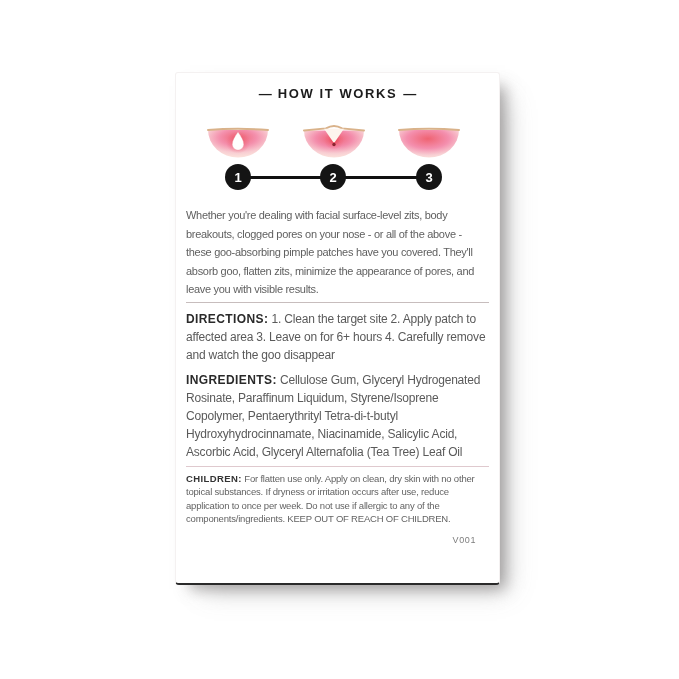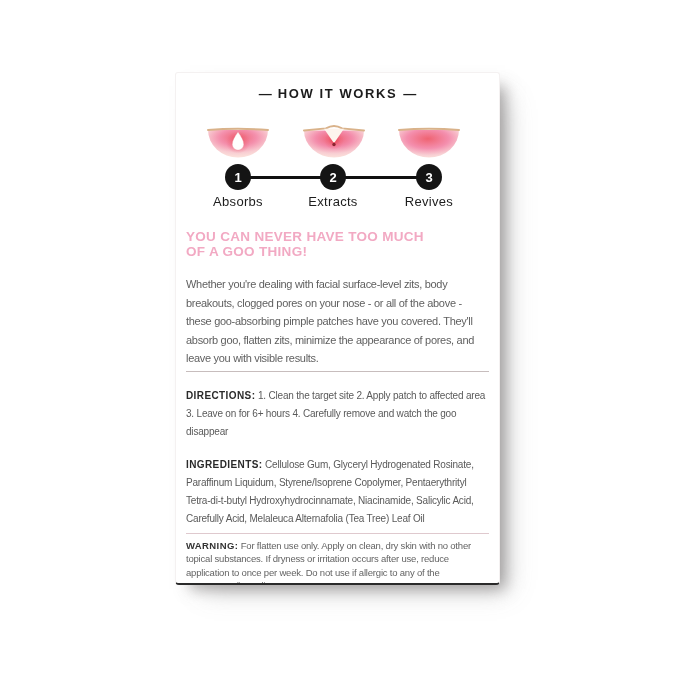--- a/index.html
+++ b/index.html
@@ -46,21 +46,21 @@
     margin-top:21px;font-size:13.5px;font-weight:bold;color:#f2a9c3;
     line-height:15px;letter-spacing:0.3px;
   }
   .headline span{display:block;}
   .bodytext{
     margin-top:16px;font-size:11px;letter-spacing:-0.3px;line-height:18.5px;color:#5f5f5f;
   }
   hr{border:none;height:0;border-top:1px solid #c7bdbd;margin:3px 0 0 0;}
   hr.pinkish{border-top-color:#dfc9ce;margin-top:5px;}
   .section{
-    margin-top:15px;font-size:10px;letter-spacing:-0.2px;line-height:18px;color:#5a5a5a;
+    margin-top:7px;font-size:12px;letter-spacing:-0.2px;line-height:18px;color:#5a5a5a;
   }
   .section .seclabel{font-weight:bold;color:#2a2a2a;letter-spacing:0.4px;}
   .warning{
     margin-top:5px;font-size:9.5px;letter-spacing:-0.2px;line-height:13.5px;color:#636363;
   }
   .warning .seclabel{font-weight:bold;color:#333333;letter-spacing:0.4px;}
   .version{
     margin-top:9px;text-align:right;padding-right:13px;font-size:9px;
     color:#7d7d7d;letter-spacing:0.6px;
   }
@@ -143,47 +143,38 @@
         <span>1</span>
       </div>
     <div class="stepcircle c2">
         <span>2</span>
       </div>
     <div class="stepcircle c3">
         <span>3</span>
       </div>
   </div>
 
-  <div class="steplabels">
-    <span class="steplabel l1">Absorbs</span>
-    <span class="steplabel l2">Extracts</span>
-    <span class="steplabel l3">Revives</span>
-  </div>
 
-  <div class="headline">
-    <span>YOU CAN NEVER HAVE TOO MUCH</span>
-    <span>OF A GOO THING!</span>
-  </div>
 
   <div class="bodytext">Whether you're dealing with facial surface-level zits, body breakouts, clogged pores on your nose - or all of the above - these goo-absorbing pimple patches have you covered.  They'll absorb goo, flatten zits, minimize the appearance of pores, and leave you with visible results.</div>
 
   <hr>
 
   <div class="section">
     <span class="seclabel">DIRECTIONS:</span>
     <span>1. Clean the target site 2. Apply patch to affected area 3. Leave on for 6+ hours 4. Carefully remove and watch the goo disappear</span>
   </div>
 
   <div class="section">
     <span class="seclabel">INGREDIENTS:</span>
-    <span>Cellulose Gum, Glyceryl Hydrogenated Rosinate, Paraffinum Liquidum, Styrene/Isoprene Copolymer, Pentaerythrityl Tetra-di-t-butyl Hydroxyhydrocinnamate, Niacinamide, Salicylic Acid, Carefully Acid, Melaleuca Alternafolia (Tea Tree) Leaf Oil</span>
+    <span>Cellulose Gum, Glyceryl Hydrogenated Rosinate, Paraffinum Liquidum, Styrene/Isoprene Copolymer, Pentaerythrityl Tetra-di-t-butyl Hydroxyhydrocinnamate, Niacinamide, Salicylic Acid, Ascorbic Acid, Glyceryl Alternafolia (Tea Tree) Leaf Oil</span>
   </div>
 
   <hr class="pinkish">
 
   <div class="warning">
-    <span class="seclabel">WARNING:</span>
+    <span class="seclabel">CHILDREN:</span>
     <span>For flatten use only. Apply on clean, dry skin with no other topical substances. If dryness or irritation occurs after use, reduce application to once per week. Do not use if allergic to any of the components/ingredients. KEEP OUT OF REACH OF CHILDREN.</span>
   </div>
 
   <div class="version">V001</div>
 
 </div>
 
 </body></html>

